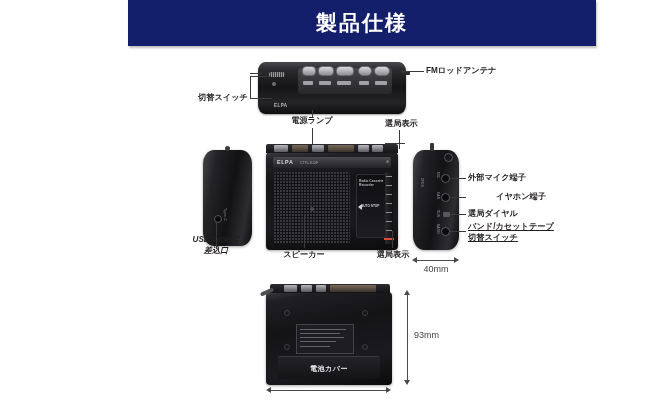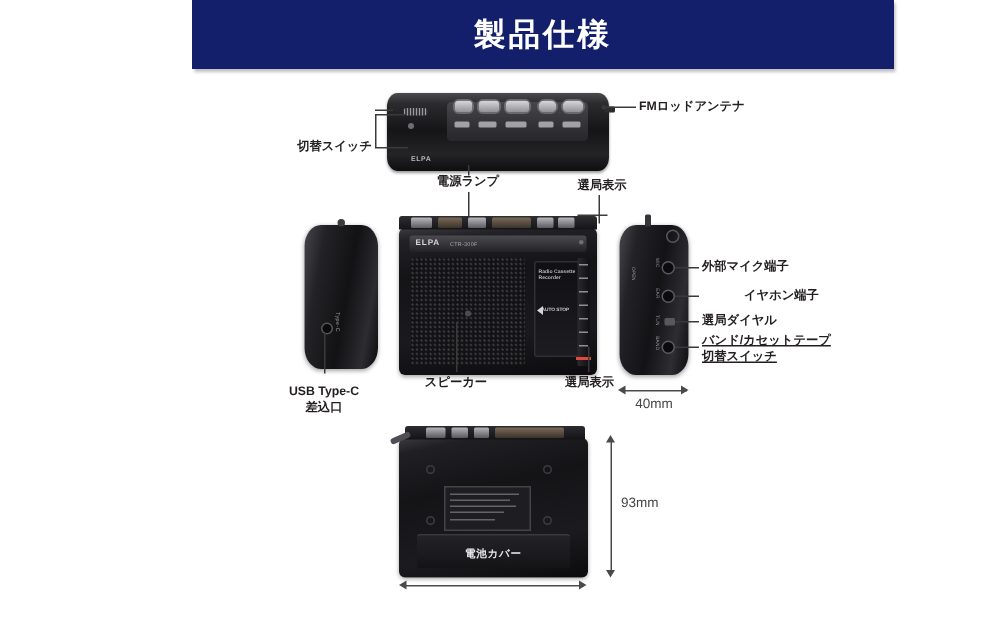--- a/index.html
+++ b/index.html
@@ -485,21 +485,21 @@
   <div class="lbl" style="left:385px;top:119px;">選局表示</div>
   <div class="ln v" style="left:399px;top:130px;height:19px;"></div>
   <div class="ln h" style="left:385px;top:143px;width:20px;"></div>
 
   <div class="sideL">
     <div class="knobtop"></div>
     <div class="usb"></div>
     <div class="usbtxt">Type-C</div>
   </div>
   <div class="ln v" style="left:216px;top:222px;height:27px;"></div>
-  <div class="lbl c" style="left:183px;top:256px;width:66px;">USB Type-C
+  <div class="lbl c" style="left:183px;top:235px;width:66px;font-style:italic;">USB Type-C
 差込口</div>
 
   <div class="front">
     <div class="topedge"></div>
     <div class="slotB" style="left:8px;width:14px;"></div>
     <div class="slotA" style="left:26px;width:16px;"></div>
     <div class="slotB" style="left:46px;width:12px;"></div>
     <div class="slotA" style="left:62px;width:26px;"></div>
     <div class="slotB" style="left:92px;width:11px;"></div>
     <div class="slotB" style="left:106px;width:11px;"></div>

